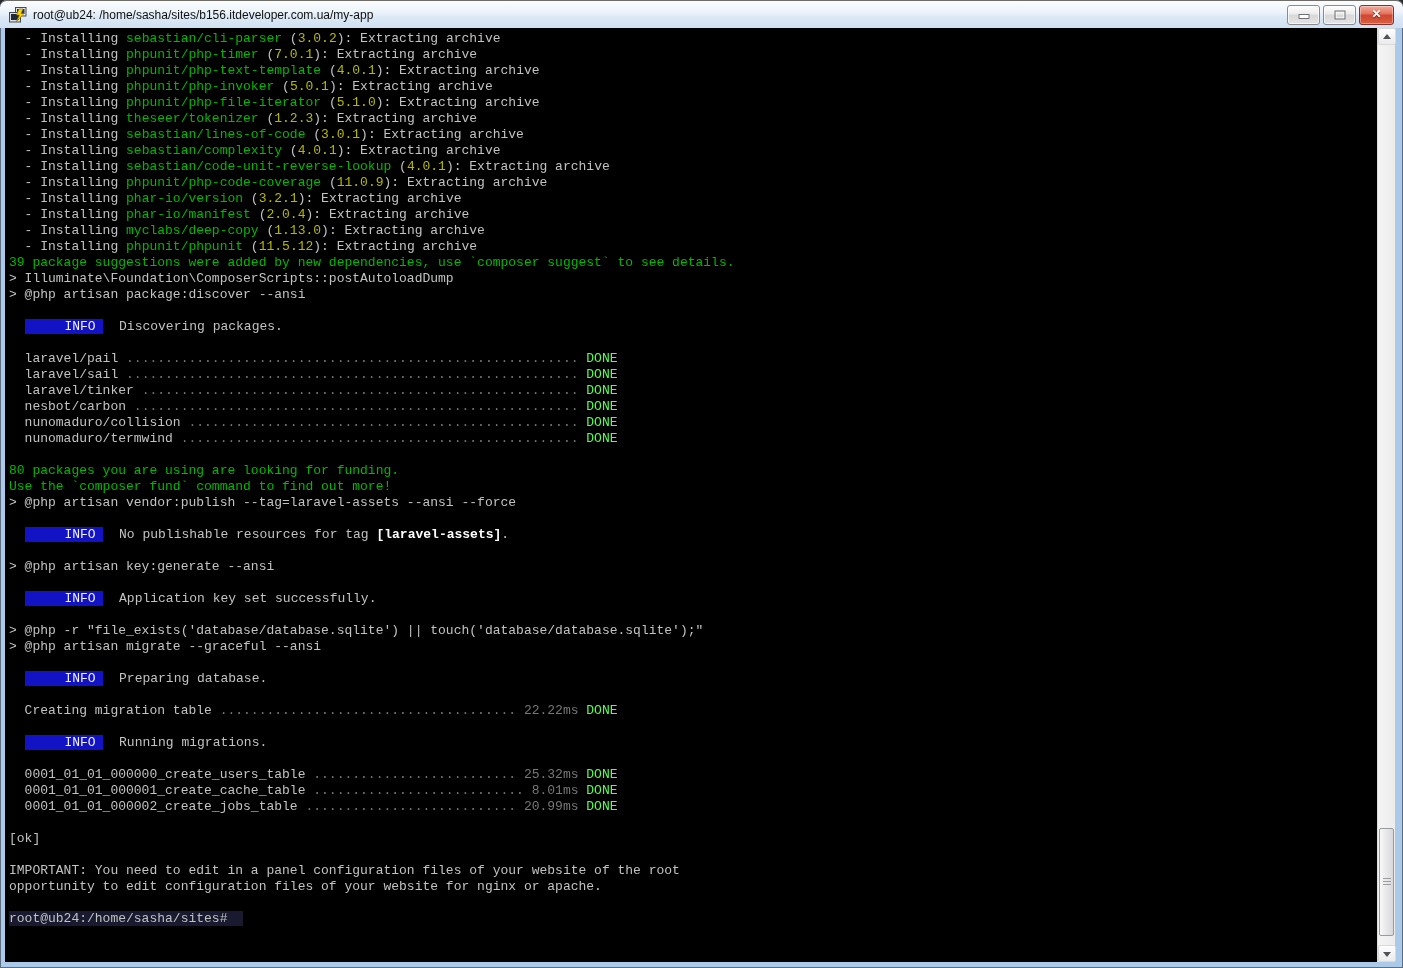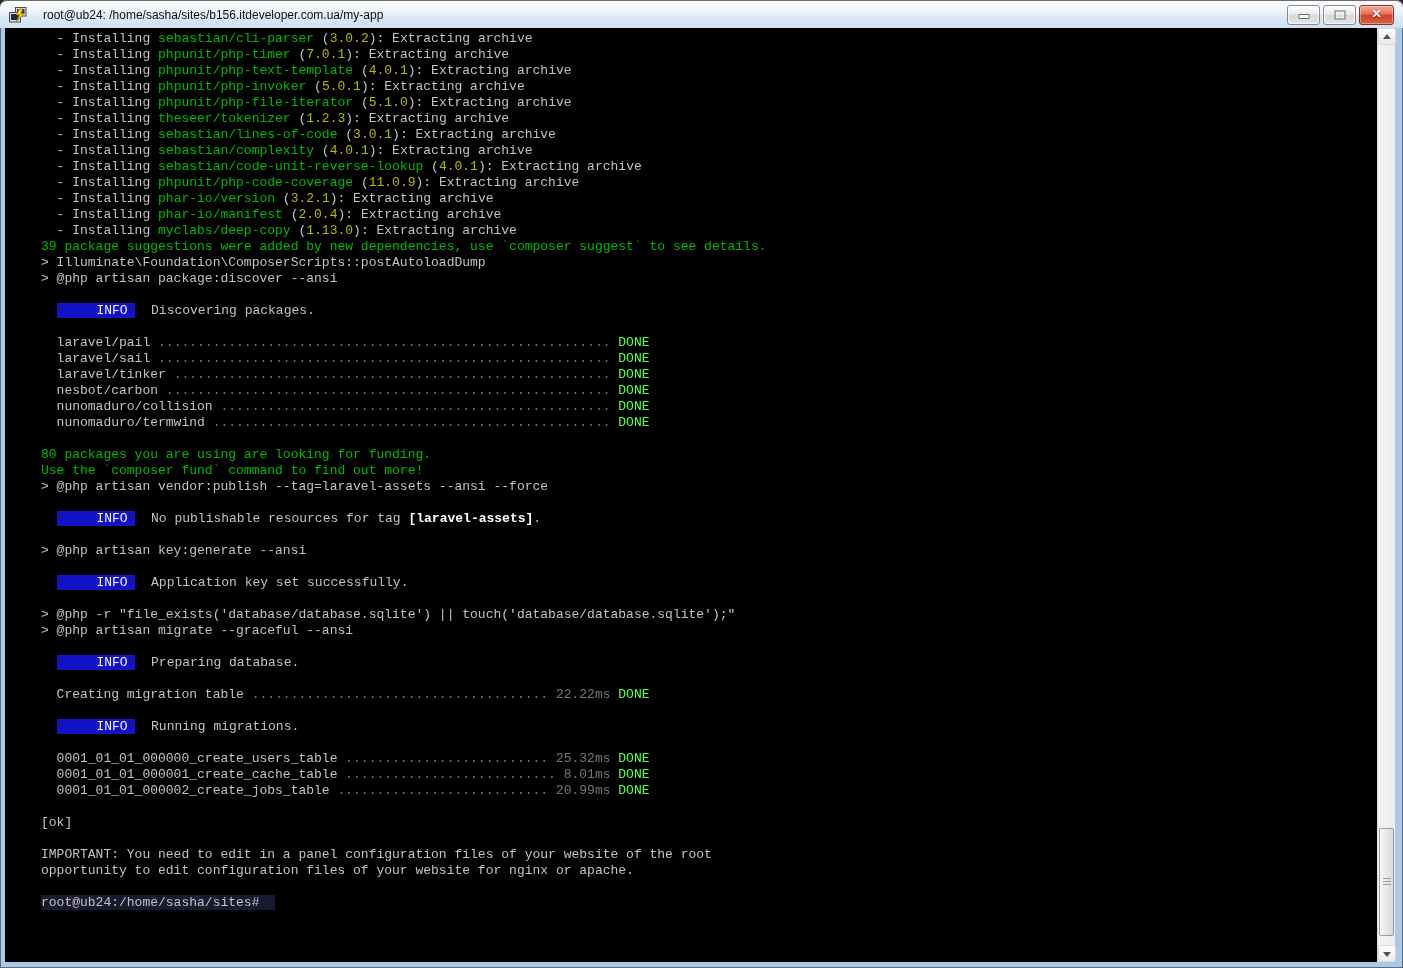--- a/index.html
+++ b/index.html
@@ -19,21 +19,21 @@
   
   .titlebar{
     position:absolute; left:0; top:0; width:100%; height:28px; box-sizing:border-box;
     border-radius:7px 7px 0 0;
     background:linear-gradient(180deg,#fbfdfe 0%,#edf4fb 40%,#dce9f6 60%,#cfe0f2 100%);
     border-top:1px solid #6e6d67;
     display:flex; align-items:center;
   }
   .title-icon{ margin-left:9px; width:18px; height:16px; flex:0 0 auto; }
   .title-text{
-    margin-left:16px; font-size:12px; color:var(--titlebar-text); white-space:nowrap;
+    margin-left:6px; font-size:12px; color:var(--titlebar-text); white-space:nowrap;
   }
   .controls{ position:absolute; right:9px; top:4px; display:flex; gap:3px; }
   .winbtn{
     width:33px; height:20px; box-sizing:border-box; border:1px solid #888b92; border-radius:3px;
     background:linear-gradient(180deg,#ffffff 0%,#ebebeb 45%,#d8d8d8 50%,#e4e4e4 100%);
     box-shadow:inset 0 0 0 1px rgba(255,255,255,.65);
     position:relative; padding:0; cursor:default;
   }
   .winbtn.close{
     width:35px; border-color:#83322c;
@@ -48,21 +48,21 @@
   .glyph-close{ position:absolute; left:0; top:1px; width:100%; text-align:center;
     font-size:12px; font-weight:bold; color:#ffffff; text-shadow:0 1px 1px #5e1d14; }
   
   .terminal{
     position:absolute; left:5px; top:28px; width:1372px; height:934px; box-sizing:border-box;
     background:var(--terminal-bg); overflow:hidden;
     padding:3px 0 0 4px;
     font-family:"Liberation Mono","DejaVu Sans Mono",monospace;
     font-size:13px; line-height:16px;
   }
-  .tline{ white-space:pre; height:16px; color:var(--default-fg);margin-left:32px; }
+  .tline{ white-space:pre; height:16px; color:var(--default-fg); }
   .c-w{ color:var(--default-fg); }
   .c-g{ color:var(--green); }
   .c-y{ color:var(--yellow); }
   .c-lg{ color:var(--bright-green); }
   .c-d{ color:var(--dim); }
   .c-b{ color:var(--bright-white);font-weight:bold; }
   .c-i{ background:var(--info-badge-bg); color:#f0f0f0;padding-left:32px; }
   .c-hl{ background:#19192f; }
   
   .scrollbar{
@@ -123,20 +123,21 @@
       <div class="tline"><span class="c-w">  - Installing </span><span class="c-g">phpunit/php-invoker</span><span class="c-w"> (</span><span class="c-y">5.0.1</span><span class="c-w">): Extracting archive</span></div>
       <div class="tline"><span class="c-w">  - Installing </span><span class="c-g">phpunit/php-file-iterator</span><span class="c-w"> (</span><span class="c-y">5.1.0</span><span class="c-w">): Extracting archive</span></div>
       <div class="tline"><span class="c-w">  - Installing </span><span class="c-g">theseer/tokenizer</span><span class="c-w"> (</span><span class="c-y">1.2.3</span><span class="c-w">): Extracting archive</span></div>
       <div class="tline"><span class="c-w">  - Installing </span><span class="c-g">sebastian/lines-of-code</span><span class="c-w"> (</span><span class="c-y">3.0.1</span><span class="c-w">): Extracting archive</span></div>
       <div class="tline"><span class="c-w">  - Installing </span><span class="c-g">sebastian/complexity</span><span class="c-w"> (</span><span class="c-y">4.0.1</span><span class="c-w">): Extracting archive</span></div>
       <div class="tline"><span class="c-w">  - Installing </span><span class="c-g">sebastian/code-unit-reverse-lookup</span><span class="c-w"> (</span><span class="c-y">4.0.1</span><span class="c-w">): Extracting archive</span></div>
       <div class="tline"><span class="c-w">  - Installing </span><span class="c-g">phpunit/php-code-coverage</span><span class="c-w"> (</span><span class="c-y">11.0.9</span><span class="c-w">): Extracting archive</span></div>
       <div class="tline"><span class="c-w">  - Installing </span><span class="c-g">phar-io/version</span><span class="c-w"> (</span><span class="c-y">3.2.1</span><span class="c-w">): Extracting archive</span></div>
       <div class="tline"><span class="c-w">  - Installing </span><span class="c-g">phar-io/manifest</span><span class="c-w"> (</span><span class="c-y">2.0.4</span><span class="c-w">): Extracting archive</span></div>
       <div class="tline"><span class="c-w">  - Installing </span><span class="c-g">myclabs/deep-copy</span><span class="c-w"> (</span><span class="c-y">1.13.0</span><span class="c-w">): Extracting archive</span></div>
+      <div class="tline"><span class="c-w">  - Installing </span><span class="c-g">phpunit/phpunit</span><span class="c-w"> (</span><span class="c-y">11.5.12</span><span class="c-w">): Extracting archive</span></div>
       <div class="tline"><span class="c-g">39 package suggestions were added by new dependencies, use `composer suggest` to see details.</span></div>
       <div class="tline"><span class="c-w">&gt; Illuminate\Foundation\ComposerScripts::postAutoloadDump</span></div>
       <div class="tline"><span class="c-w">&gt; @php artisan package:discover --ansi</span></div>
       <div class="tline"> </div>
       <div class="tline"><span class="c-w">  </span><span class="c-i"> INFO </span><span class="c-w">  Discovering packages.</span></div>
       <div class="tline"> </div>
       <div class="tline"><span class="c-w">  laravel/pail </span><span class="c-d">..........................................................</span><span class="c-lg"> DONE</span></div>
       <div class="tline"><span class="c-w">  laravel/sail </span><span class="c-d">..........................................................</span><span class="c-lg"> DONE</span></div>
       <div class="tline"><span class="c-w">  laravel/tinker </span><span class="c-d">........................................................</span><span class="c-lg"> DONE</span></div>
       <div class="tline"><span class="c-w">  nesbot/carbon </span><span class="c-d">.........................................................</span><span class="c-lg"> DONE</span></div>

